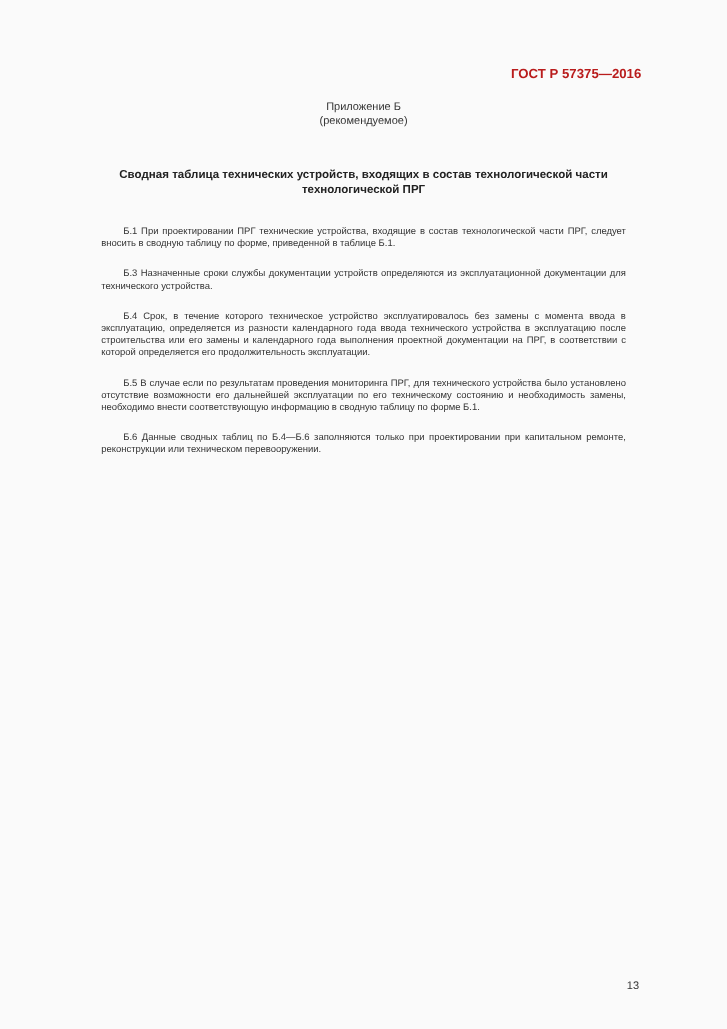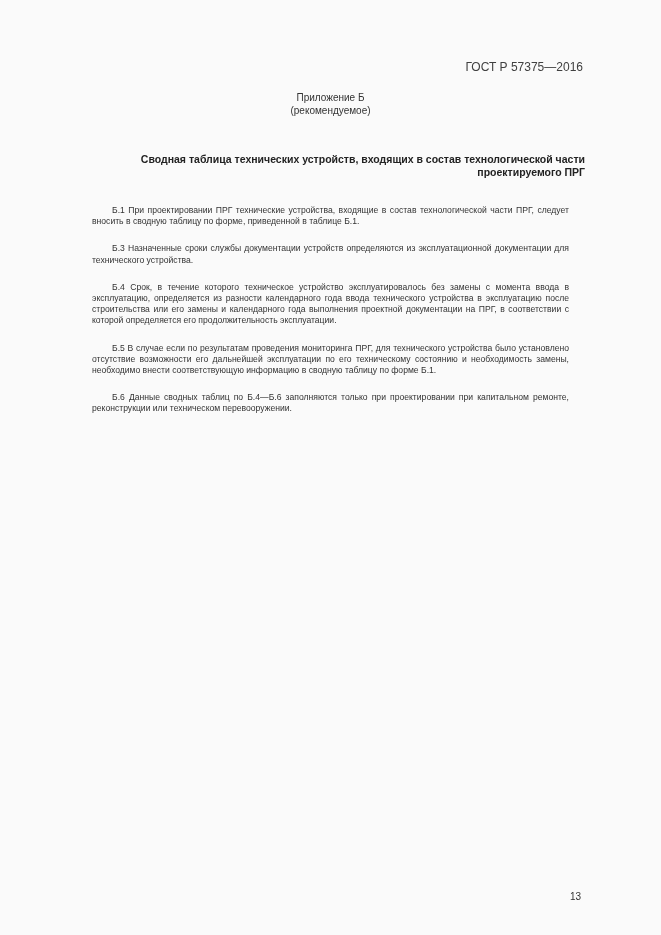--- a/index.html
+++ b/index.html
@@ -4,29 +4,29 @@
   <style>
     html, body { margin: 0; padding: 0; }
     body {
       width: 661px; height: 935px; background: #f4f4f4;
       font-family: "Liberation Sans", sans-serif; color: #222;
       position: relative; overflow: hidden;
     }
     .page { position: absolute; left: 0; top: 0; width: 661px; height: 935px; background: #fafafa; }
     .std-code {
       position: absolute; right: 78px; top: 60px;
-      font-weight: normal; font-size: 12px; color: #404040;
+      font-weight: bold; font-size: 12px; color: #b91c1c;
     }
     .appendix {
       position: absolute; left: 0; width: 661px; top: 91px;
       text-align: center; font-weight: normal; font-size: 10px; line-height: 13px; color: #333;
     }
     .section-title {
       position: absolute; left: 76px; width: 509px; top: 153px;
-      text-align: right; font-weight: bold; font-size: 10.5px; line-height: 13px; color: #222;
+      text-align: center; font-weight: bold; font-size: 10.5px; line-height: 13px; color: #222;
     }
     .body-text {
       position: absolute; left: 76px; width: 509px; top: 189px;
       font-size: 8.6px; line-height: 11.2px; color: #333; text-align: justify;
     }
     .para { text-indent: 20px; margin: 16px; }
     .page-number {
       position: absolute; right: 80px; top: 844px; font-size: 10px; color: #333; margin-top: 47px;
     }
   </style>
@@ -36,21 +36,21 @@
 <div class="page">
   <div class="std-code">ГОСТ Р 57375—2016</div>
 
   <div class="appendix">
     <div>Приложение Б</div>
     <div>(рекомендуемое)</div>
   </div>
 
   <div class="section-title">
     <div>Сводная таблица технических устройств, входящих в состав технологической части</div>
-    <div>проектируемого ПРГ</div>
+    <div>технологической ПРГ</div>
   </div>
 
   <div class="body-text">
     <p class="para">Б.1 При проектировании ПРГ технические устройства, входящие в состав технологической части ПРГ, следует вносить в сводную таблицу по форме, приведенной в таблице Б.1.</p>
     <p class="para">Б.3 Назначенные сроки службы документации устройств определяются из эксплуатационной документации для технического устройства.</p>
     <p class="para">Б.4 Срок, в течение которого техническое устройство эксплуатировалось без замены с момента ввода в эксплуатацию, определяется из разности календарного года ввода технического устройства в эксплуатацию после строительства или его замены и календарного года выполнения проектной документации на ПРГ, в соответствии с которой определяется его продолжительность эксплуатации.</p>
     <p class="para">Б.5 В случае если по результатам проведения мониторинга ПРГ, для технического устройства было установлено отсутствие возможности его дальнейшей эксплуатации по его техническому состоянию и необходимость замены, необходимо внести соответствующую информацию в сводную таблицу по форме Б.1.</p>
     <p class="para">Б.6 Данные сводных таблиц по Б.4—Б.6 заполняются только при проектировании при капитальном ремонте, реконструкции или техническом перевооружении.</p>
   </div>
 

